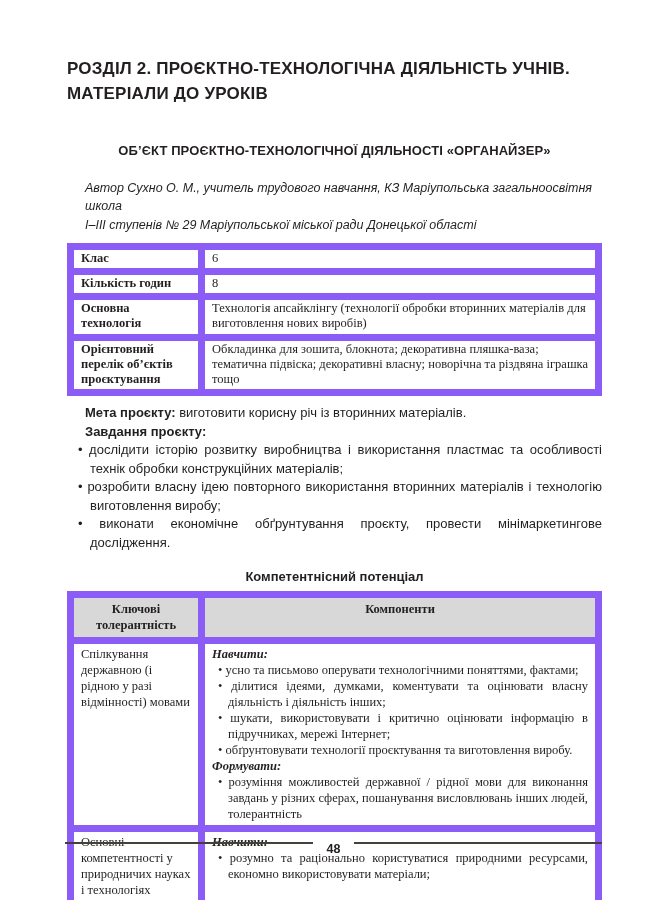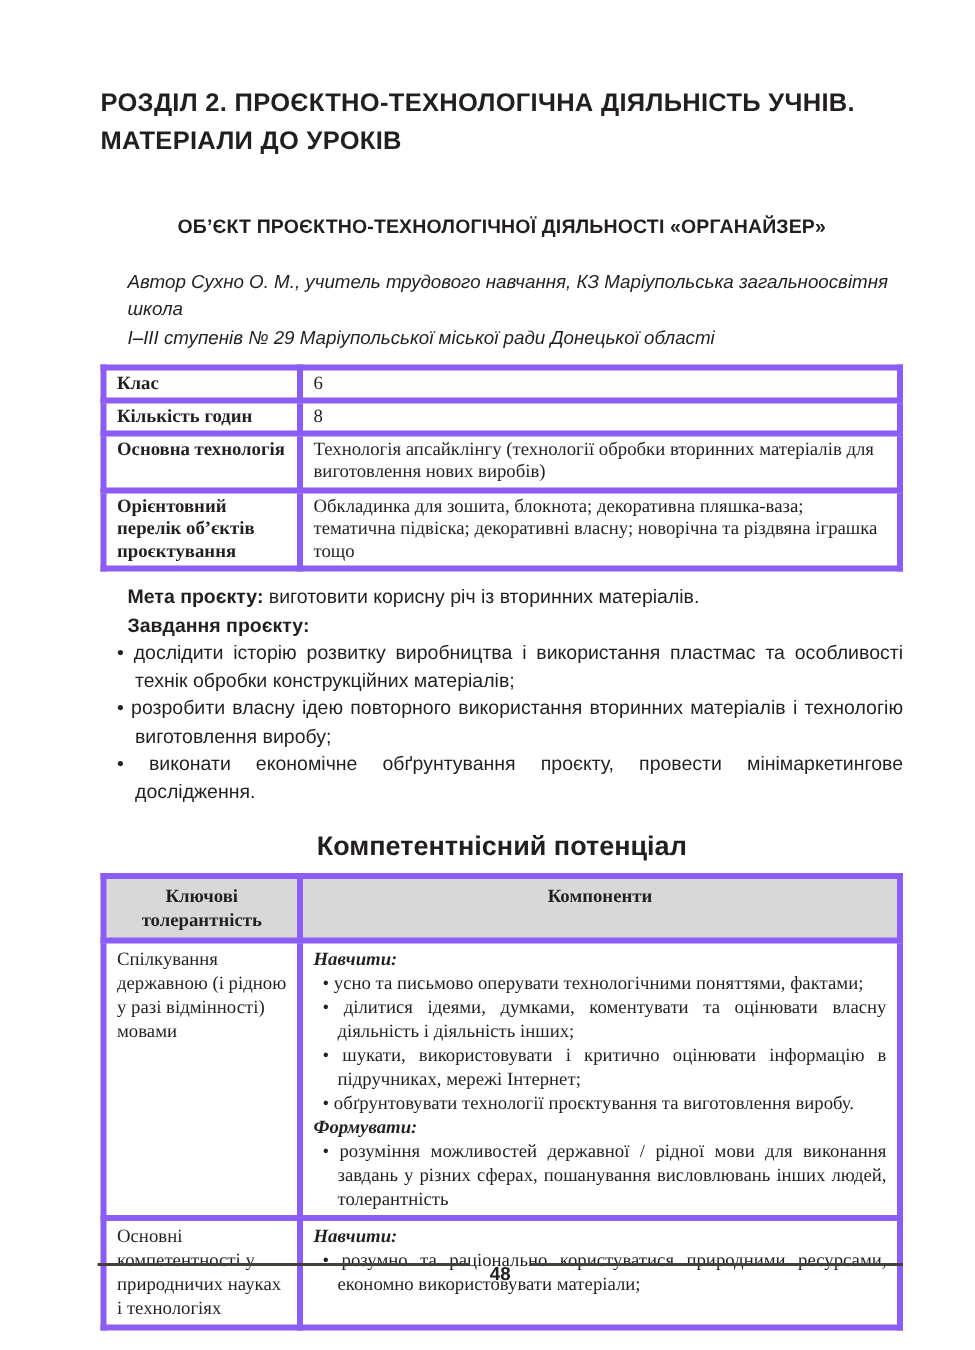--- a/index.html
+++ b/index.html
@@ -43,21 +43,21 @@
   .author span { display: block; }
   table {
     width: 100%;
     border-collapse: collapse;
     font-family: "Liberation Serif", serif;
     font-size: 12.5px;
     line-height: 1.22;
   }
   .info-table { margin-top: 9px; }
   td, th {
-    border: 4px solid #8b5cf6;
+    border: 7px solid #8b5cf6;
     padding: 1px 7px 2px 7px;
     vertical-align: top;
     text-align: left;
   }
   .col-label { width: 131px; }
   .info-table .col-label { font-weight: bold; }
   .goal {
     margin-top: 8px;
     font-size: 13px;
     line-height: 1.42;
@@ -69,21 +69,21 @@
     padding-left: 23px;
     text-indent: -12px;
     text-align: justify;
   }
   ul.bullets li::before { content: "\2022\00a0"; }
   .comp-title {
     margin-top: 17px;
     margin-bottom: 7px;
     text-align: center;
     font-weight: bold;
-    font-size: 18px;
+    font-size: 13px;
   }
   .comp-table th {
     background: #d8d8d8;
     text-align: center;
     font-weight: bold;
     padding: 3px 6px;
     line-height: 1.3;
   }
   .comp-table td { padding: 2px 7px 3px 7px; line-height: 1.28; }
   .comp-table .components-cell { text-align: justify; }

